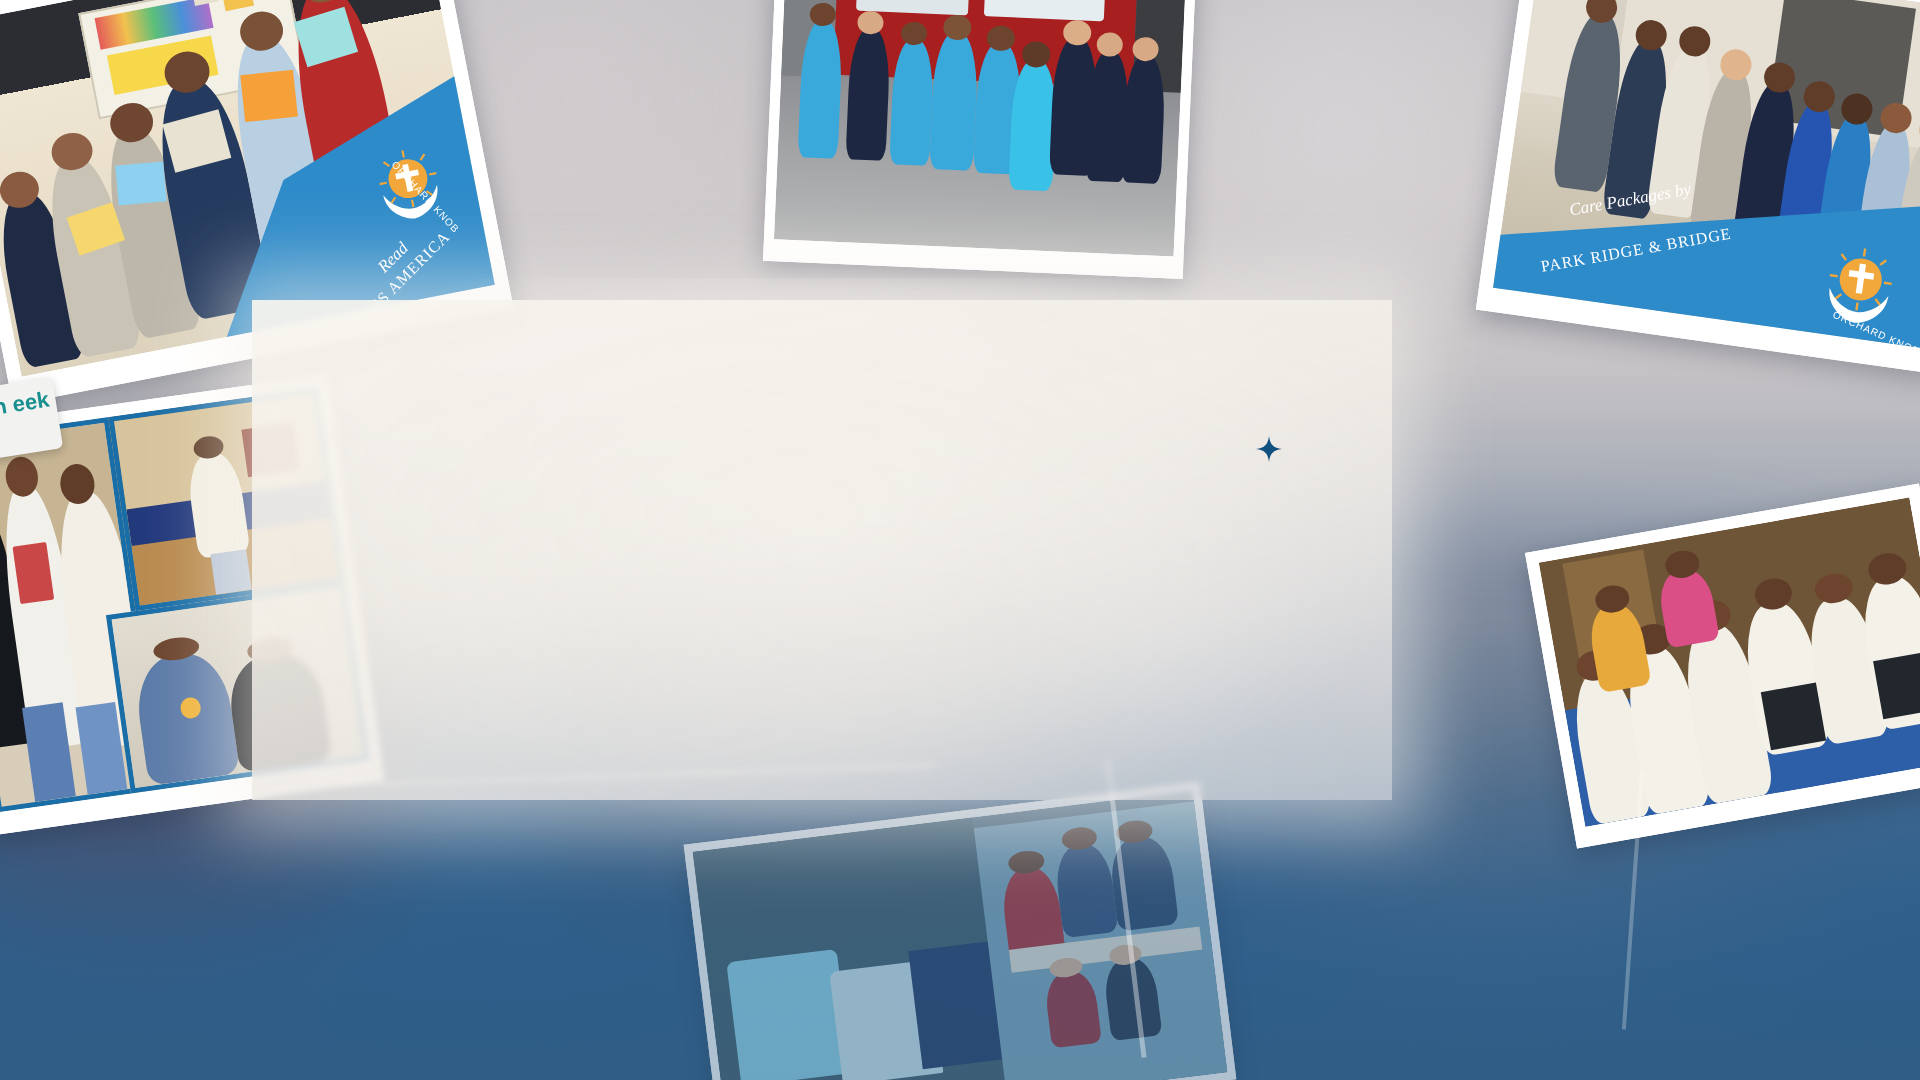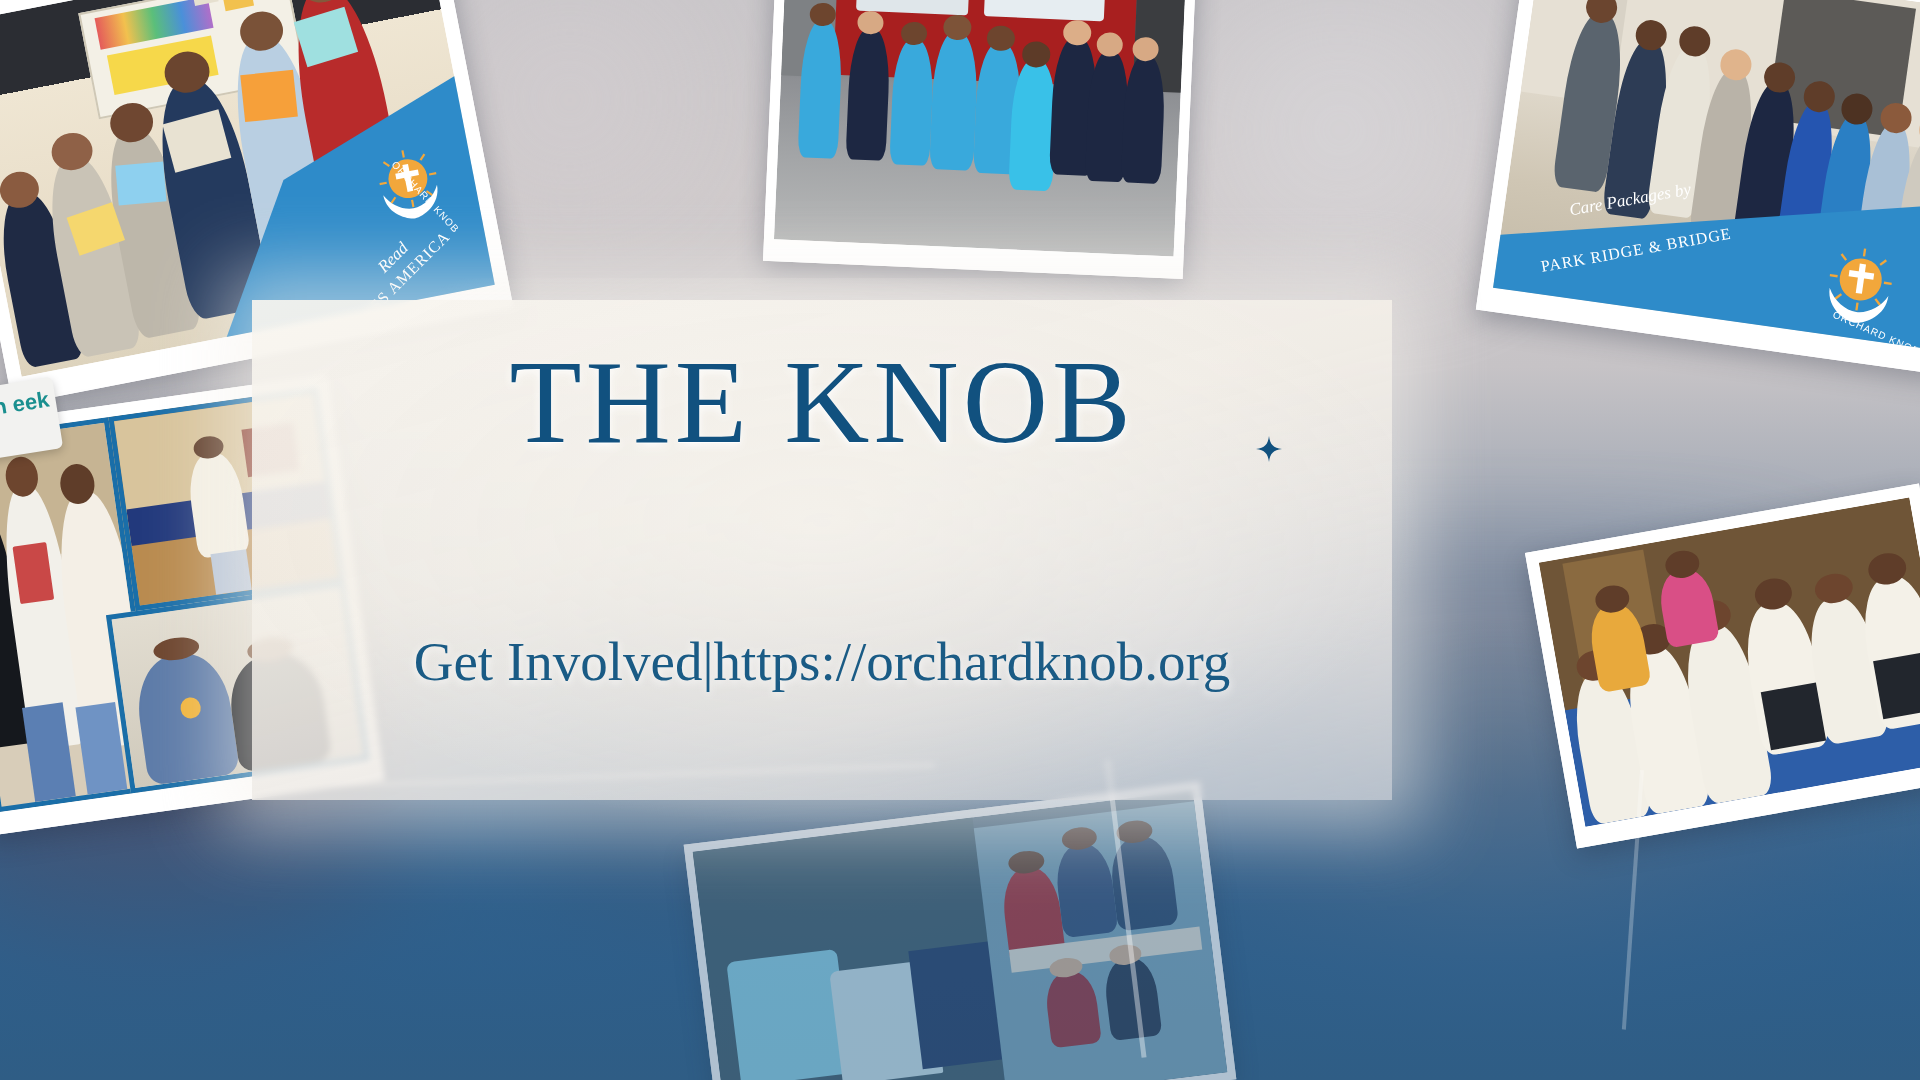--- a/index.html
+++ b/index.html
@@ -337,25 +337,23 @@
       </div>
     </div>
   </div>
 
   <div class="frameline" style="left:275px; top:786px; width:660px; height:4px; transform:rotate(-2deg); opacity:.55;"></div>
   <div class="frameline" style="left:1105px; top:760px; width:5px; height:300px; transform:rotate(-7deg); opacity:.45;"></div>
   <div class="frameline" style="left:1640px; top:770px; width:4px; height:260px; transform:rotate(4deg); opacity:.3;"></div>
 
   <div id="panel">
     <div class="ttl-wrap">
-      <span class="ttl">THE KNOB</span>
     </div>
 
     <div class="sparkle">
       <svg viewBox="0 0 24 24" width="26" height="26">
         <path d="M12 0 C13 8 16 11 24 12 C16 13 13 16 12 24 C11 16 8 13 0 12 C8 11 11 8 12 0 Z" fill="#11517f"></path>
       </svg>
     </div>
 
-    <div class="sub">Get Involved|https://orchardknob.org</div>
   </div>
 
 </div>
 
 </body></html>

